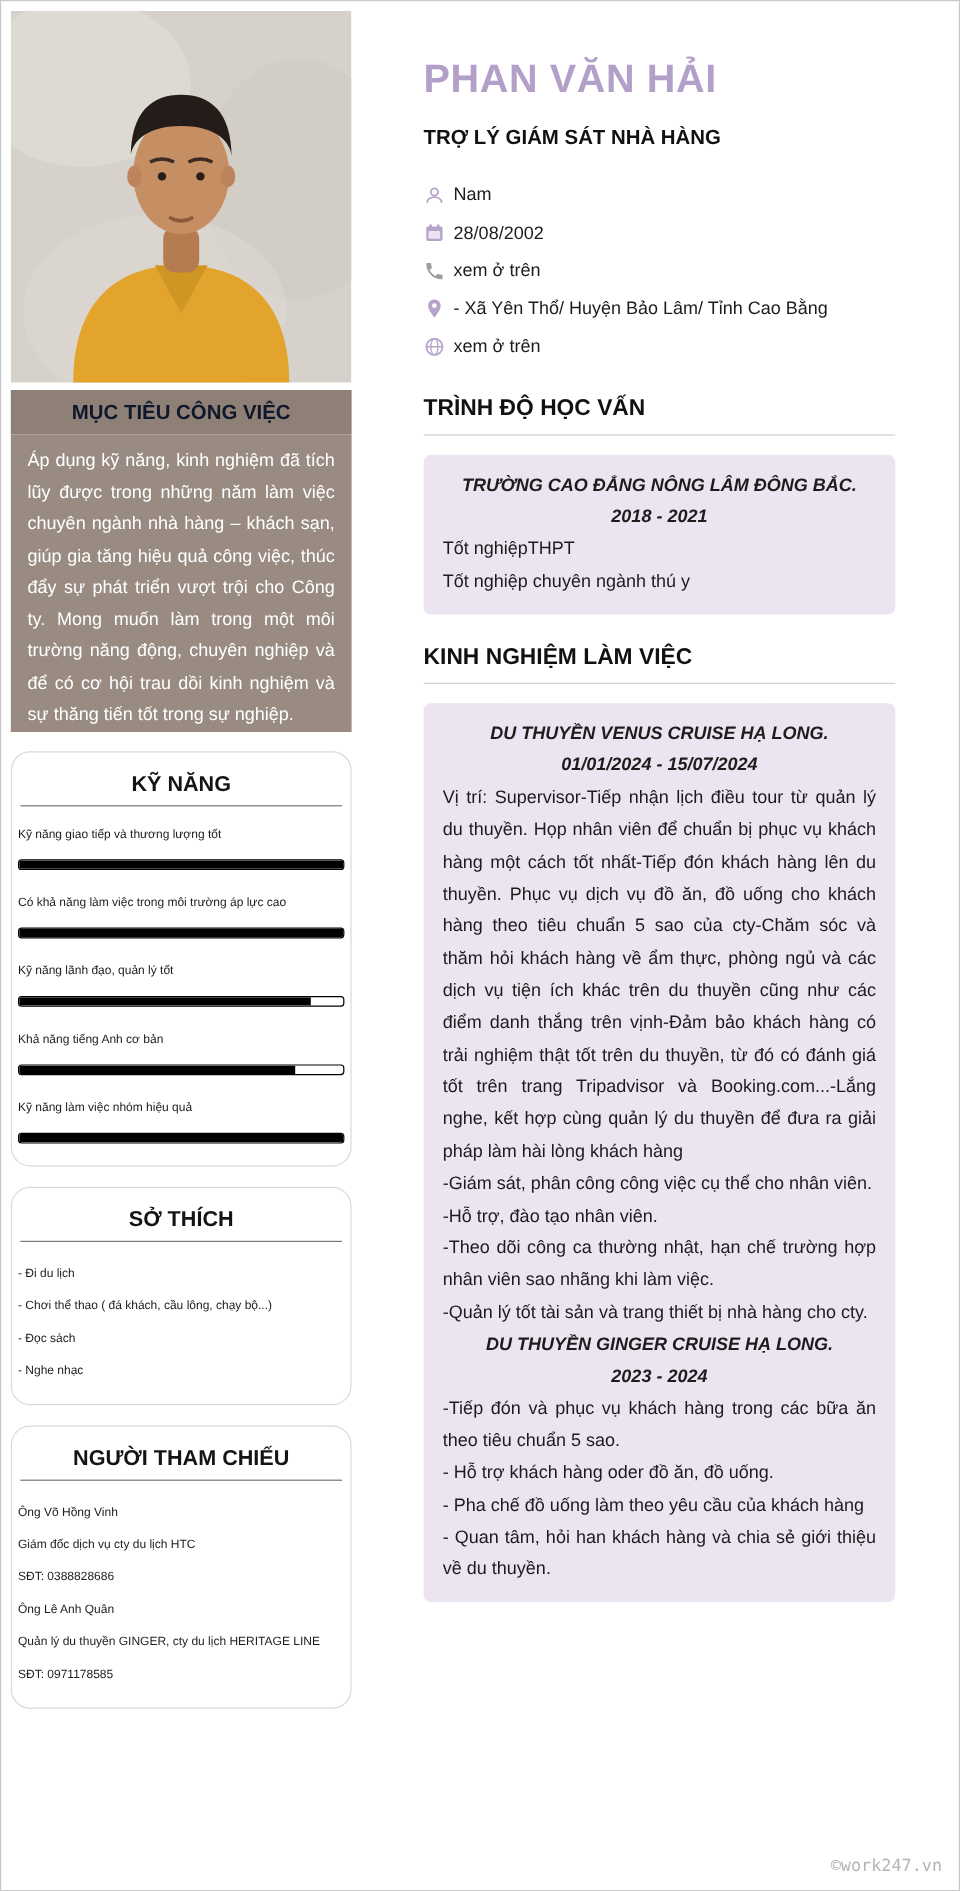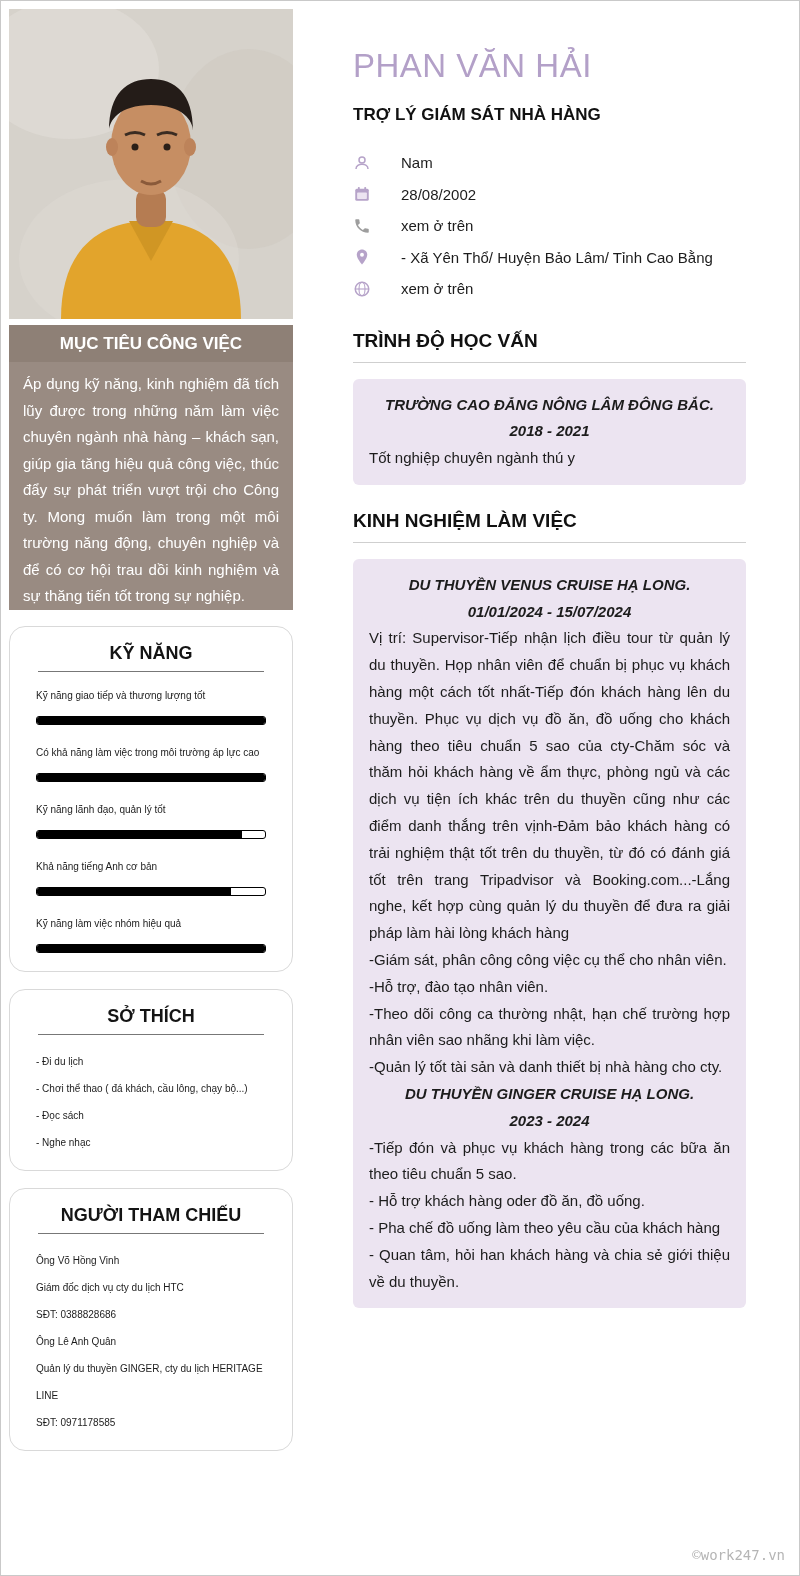--- a/index.html
+++ b/index.html
@@ -17,31 +17,31 @@
 
   
   .left { position: absolute; left: 8px; top: 8px; width: 284px; }
 
   .photo { width: 284px; height: 310px; margin-bottom: 6px; overflow: hidden; }
   .photo svg { display: block; }
 
   .objective { margin-bottom: 16px; }
   .obj-head {
     height: 37px; line-height: 37px; text-align: center;
-    background: #8e8076; color: #ffffff; font-weight: 700; font-size: 17px;
+    background: #8e8076; color: #0f172a; font-weight: 700; font-size: 17px;
   }
   .obj-body {
     margin: 0; background: #998b82; color: #fff;
     padding: 9px 14px 0; font-size: 15px; line-height: 26.5px;
     text-align: justify;
   }
 
   .card {
     border: 1px solid #d9d9d9; border-radius: 16px;
-    padding: 12px 26px 14px; margin-bottom: 17px; background: #fff;
+    padding: 12px 5px 14px; margin-bottom: 17px; background: #fff;
   }
   .card h2 {
     margin: 4px 0 0; font-size: 18px; text-align: center;
     font-weight: 700; color: #141414;
   }
   .rule { border-bottom: 1.5px solid #777; margin: 7px 2px 13px; }
 
   .skill-label { font-size: 10px; line-height: 22px; margin-bottom: 9px; }
   .bar {
     height: 9px; border: 1.5px solid #000; border-radius: 3px;
@@ -49,27 +49,27 @@
   }
   .bar .fill { height: 100%; background: #000; }
   .skill:last-child .bar { margin-bottom: 4px; }
 
   .plain-line { font-size: 10px; line-height: 27px; }
 
   
   .right { position: absolute; left: 352px; top: 0; width: 393px; }
 
   .name {
-    margin: 46px 0 0; font-size: 33px; font-weight: 400;
+    margin: 46px 0 0; font-size: 33px; font-weight: 700;
     color: #b3a0c8; letter-spacing: 0.5px;
   }
   .job-title { margin-top: 20px; font-size: 17px; font-weight: 700; color: #111; }
 
   .info { list-style: none; margin: 22px 0 0; padding: 0; }
-  .info li { display: flex; align-items: center; gap: 30px; min-height: 31.5px; font-size: 15px; }
+  .info li { display: flex; align-items: center; gap: 7px; min-height: 31.5px; font-size: 15px; }
   .icon { width: 18px; height: 18px; flex: none; display: inline-flex; }
   .icon svg { width: 18px; height: 18px; }
 
   .sec {
     font-size: 19px; font-weight: 700; color: #111;
     margin: 25px 0 0; padding-bottom: 10px;
     border-bottom: 1.5px solid #cfcfcf;
   }
 
   .box {
@@ -228,32 +228,33 @@
             </svg>
         </span>
         <span>xem ở trên</span>
       </li>
     </ul>
 
     <h2 class="sec">TRÌNH ĐỘ HỌC VẤN</h2>
     <div class="box">
       <div class="bold">TRƯỜNG CAO ĐẲNG NÔNG LÂM ĐÔNG BẮC.</div>
       <div class="bold">2018 - 2021</div>
+      <div>Tốt nghiệpTHPT</div>
       <div>Tốt nghiệp chuyên ngành thú y</div>
     </div>
 
     <h2 class="sec">KINH NGHIỆM LÀM VIỆC</h2>
     <div class="box">
       <div class="bold">DU THUYỀN VENUS CRUISE HẠ LONG.</div>
       <div class="bold">01/01/2024 - 15/07/2024</div>
       <div>Vị trí: Supervisor-Tiếp nhận lịch điều tour từ quản lý du thuyền. Họp nhân viên để chuẩn bị phục vụ khách hàng một cách tốt nhất-Tiếp đón khách hàng lên du thuyền. Phục vụ dịch vụ đồ ăn, đồ uống cho khách hàng theo tiêu chuẩn 5 sao của cty-Chăm sóc và thăm hỏi khách hàng về ẩm thực, phòng ngủ và các dịch vụ tiện ích khác trên du thuyền cũng như các điểm danh thắng trên vịnh-Đảm bảo khách hàng có trải nghiệm thật tốt trên du thuyền, từ đó có đánh giá tốt trên trang Tripadvisor và Booking.com...-Lắng nghe, kết hợp cùng quản lý du thuyền để đưa ra giải pháp làm hài lòng khách hàng</div>
       <div>-Giám sát, phân công công việc cụ thể cho nhân viên.</div>
       <div>-Hỗ trợ, đào tạo nhân viên.</div>
       <div>-Theo dõi công ca thường nhật, hạn chế trường hợp nhân viên sao nhãng khi làm việc.</div>
-      <div>-Quản lý tốt tài sản và danh thiết bị nhà hàng cho cty.</div>
+      <div>-Quản lý tốt tài sản và trang thiết bị nhà hàng cho cty.</div>
 
       <div class="bold">DU THUYỀN  GINGER CRUISE HẠ LONG.</div>
       <div class="bold">2023 - 2024</div>
       <div>-Tiếp đón và phục vụ khách hàng trong các bữa ăn theo tiêu chuẩn 5 sao.</div>
       <div>- Hỗ trợ khách hàng oder đồ ăn, đồ uống.</div>
       <div>- Pha chế đồ uống làm theo yêu cầu của khách hàng</div>
       <div>- Quan tâm, hỏi han khách hàng và chia sẻ giới thiệu về du thuyền.</div>
     </div>
 
   </main>

